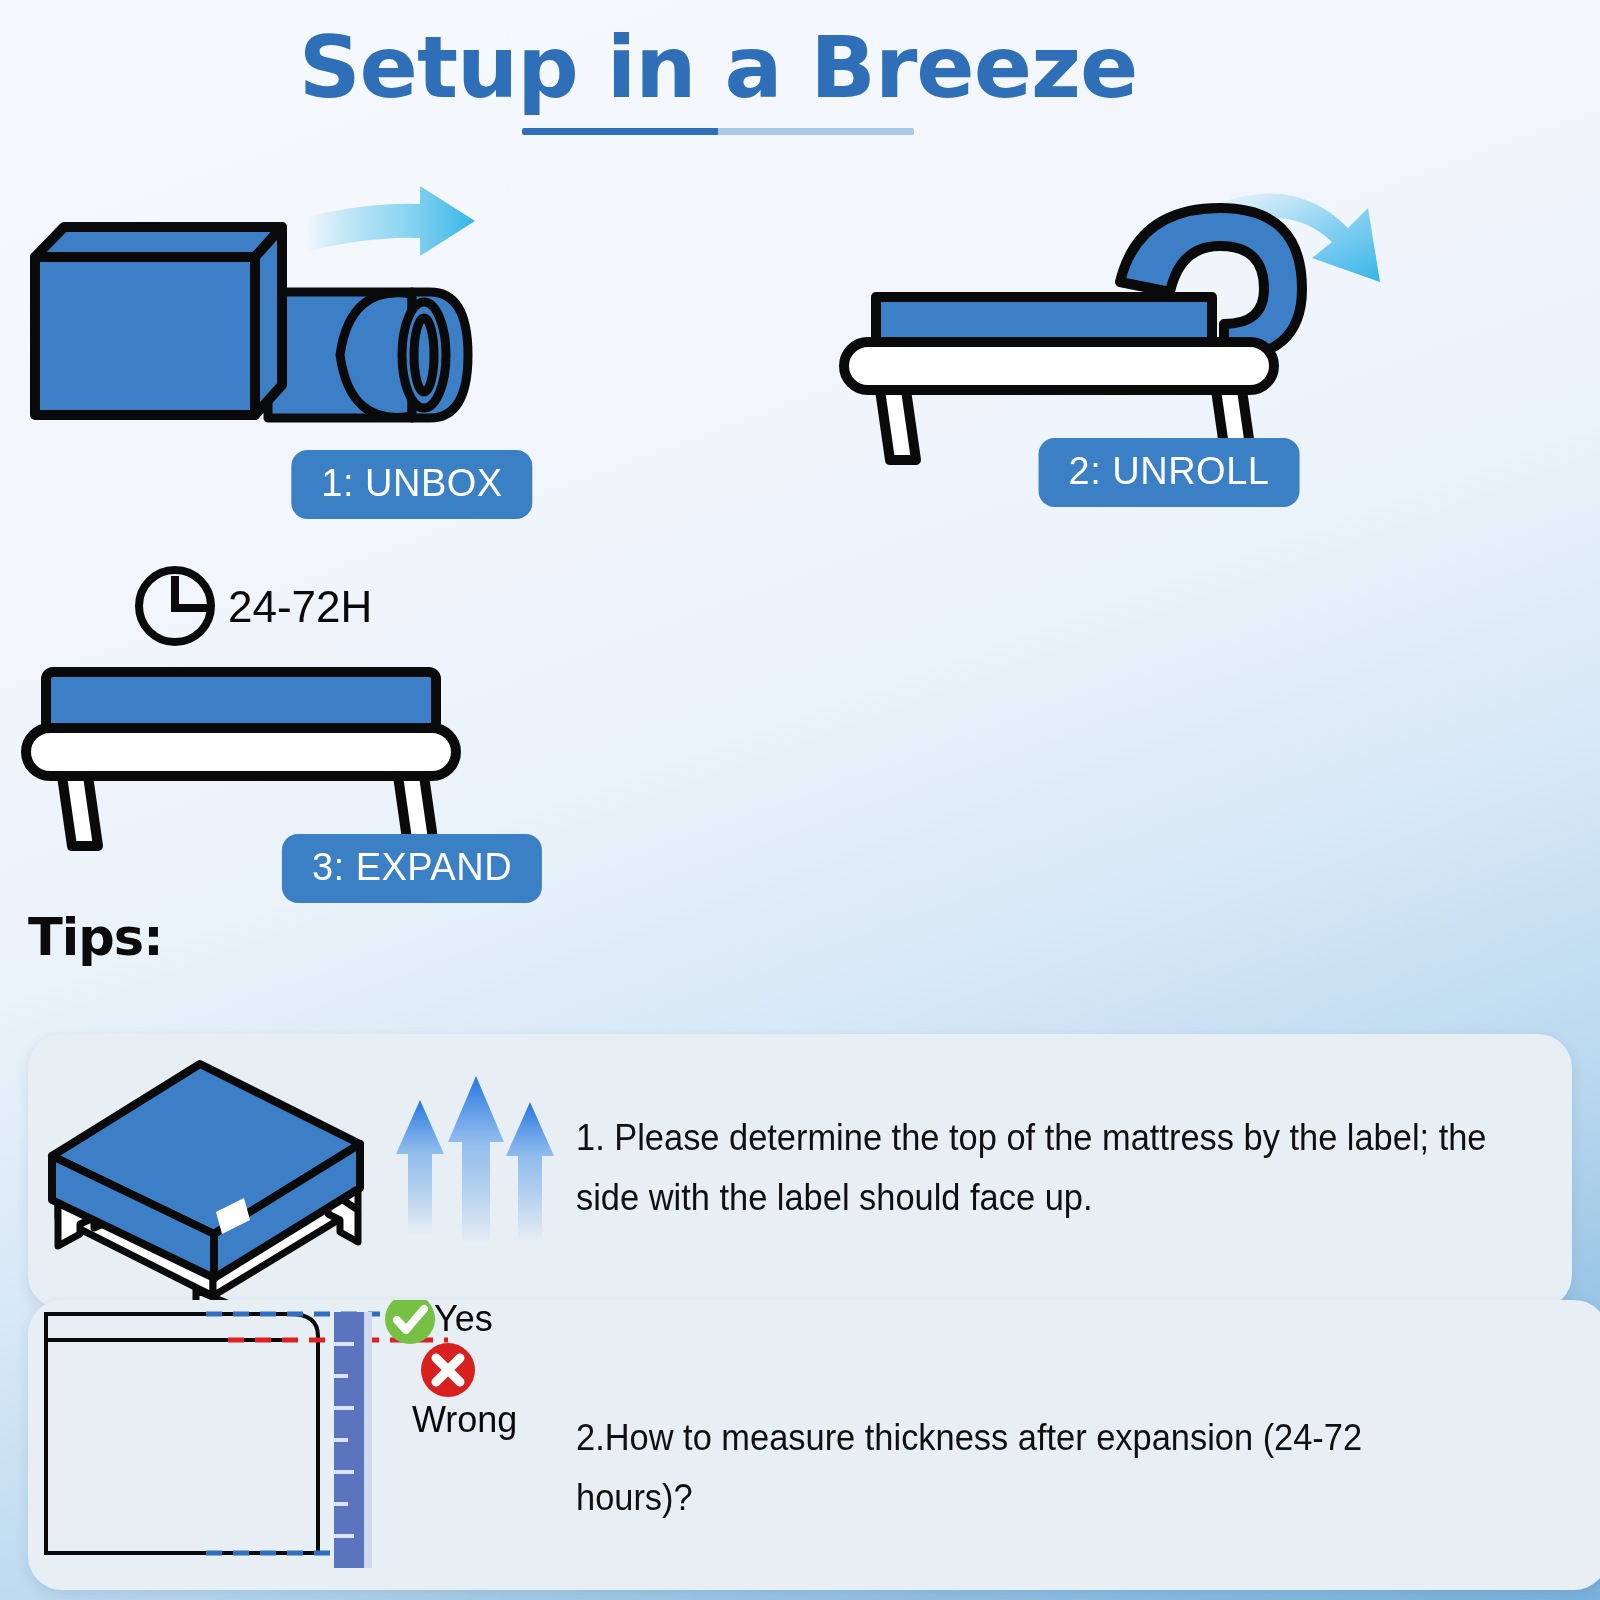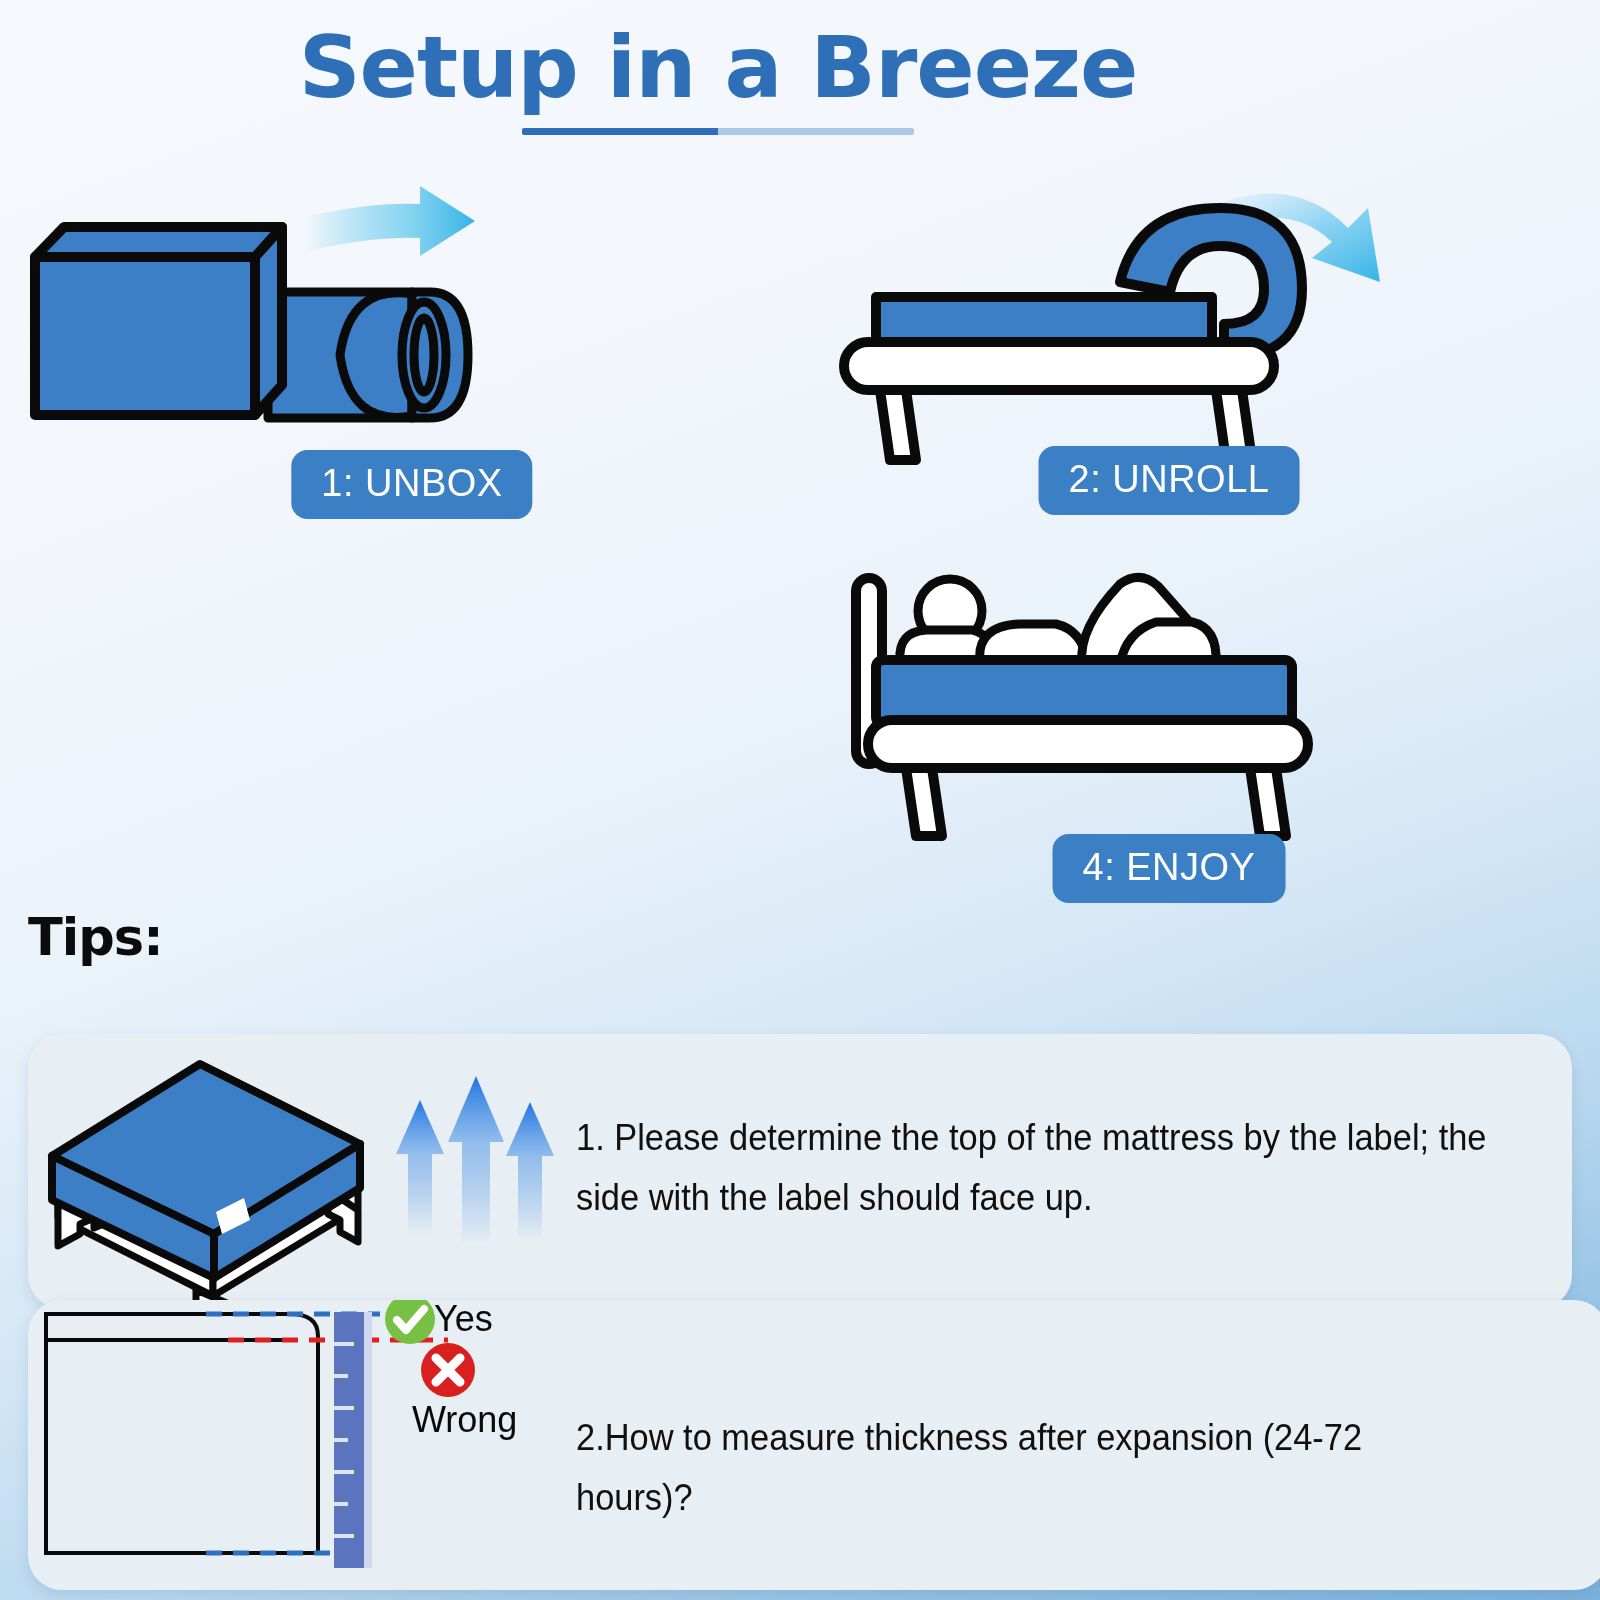--- a/index.html
+++ b/index.html
@@ -31,21 +31,21 @@
     background:#3B7FC4;color:#fff;border-radius:16px;
     font-size:38px;letter-spacing:.5px;
     padding:12px 30px 14px;white-space:nowrap;
     font-family:"Liberation Sans",sans-serif;
   }
   #step1{left:20px;top:0;}
   #step2{left:820px;top:0;}
   #step3{left:20px;top:372px;}
   #step4{left:820px;top:372px;}
   #step1 .badge{top:278px;left:392px;}
-  #step2 .badge{top:274px;left:349px;text-align:right;}
+  #step2 .badge{top:266px;left:349px;text-align:right;}
   #step3 .badge{top:290px;left:392px;}
   #step4 .badge{top:290px;left:349px;}
 
   
   .tips-label{
     position:absolute;left:28px;top:908px;
     font-size:51px;font-weight:700;color:#0b0b0b;
     font-family:"DejaVu Sans",sans-serif;letter-spacing:-1px;
   }
   .tip-card{
@@ -127,48 +127,42 @@
 
       <g stroke="#0a0a0a" stroke-width="10" stroke-linejoin="round" fill="#ffffff">
         <rect x="24" y="170" width="430" height="48" rx="24"></rect>
         <path d="M60 218 L86 218 L96 288 L70 288 Z"></path>
         <path d="M396 218 L422 218 L432 288 L406 288 Z"></path>
       </g>
     </svg>
     <div class="badge">2: UNROLL</div>
   </div>
 
-
-  <div class="step" id="step4">
+  <div class="step" id="step3">
     <svg class="step-art" viewBox="0 0 760 330">
 
+      <g>
+        <circle cx="155" cy="62" r="36" fill="none" stroke="#0a0a0a" stroke-width="8"></circle>
+        <path d="M155 36 L155 64 L190 64" fill="none" stroke="#0a0a0a" stroke-width="8" stroke-linecap="square"></path>
+      </g>
+      <text x="208" y="78" font-family="Liberation Sans, sans-serif" font-size="44" fill="#0a0a0a">24-72H</text>
+
+      <g stroke="#0a0a0a" stroke-width="10" stroke-linejoin="round">
+        <rect x="26" y="128" width="390" height="60" rx="7" fill="#3C7FC6"></rect>
+      </g>
+
       <g stroke="#0a0a0a" stroke-width="10" stroke-linejoin="round" fill="#ffffff">
-        <rect x="36" y="34" width="26" height="186" rx="13"></rect>
-      </g>
-
-      <g stroke="#0a0a0a" stroke-width="9" stroke-linejoin="round" fill="#ffffff">
-        <circle cx="130" cy="67" r="32"></circle>
-        <path d="M80 116 Q78 88 106 86 L152 86 Q176 92 170 118 Z"></path>
-        <path d="M160 118 Q156 82 200 80 L236 80 Q262 86 268 118 Z"></path>
-        <path d="M262 120 Q258 84 300 40 Q320 26 338 42 L382 92 Q392 106 378 118 Z"></path>
-        <path d="M300 120 Q306 88 336 78 L372 78 Q398 84 396 120 Z"></path>
-      </g>
-
-      <g stroke="#0a0a0a" stroke-width="10" stroke-linejoin="round">
-        <rect x="56" y="116" width="416" height="64" rx="7" fill="#3C7FC6"></rect>
-      </g>
-
-      <g stroke="#0a0a0a" stroke-width="10" stroke-linejoin="round" fill="#ffffff">
-        <rect x="48" y="176" width="440" height="48" rx="24"></rect>
-        <path d="M86 224 L112 224 L122 292 L96 292 Z"></path>
-        <path d="M430 224 L456 224 L466 292 L440 292 Z"></path>
+        <rect x="6" y="184" width="430" height="48" rx="24"></rect>
+        <path d="M42 232 L68 232 L78 302 L52 302 Z"></path>
+        <path d="M378 232 L404 232 L414 302 L388 302 Z"></path>
       </g>
     </svg>
-    <div class="badge">4: ENJOY</div>
-  </div>
+    <div class="badge">3: EXPAND</div>
+  </div>
+
 </div>
 
 <div class="tips-label">Tips:</div>
 
 <div class="tip-card" id="tip1">
   <svg class="tip-art" width="530" height="275" viewBox="0 0 530 275">
     <defs>
       <linearGradient id="upArr" x1="0" y1="1" x2="0" y2="0">
         <stop offset="0" stop-color="#2E7FE0" stop-opacity="0"></stop>
         <stop offset="60%" stop-color="#4D95E6" stop-opacity=".55"></stop>

